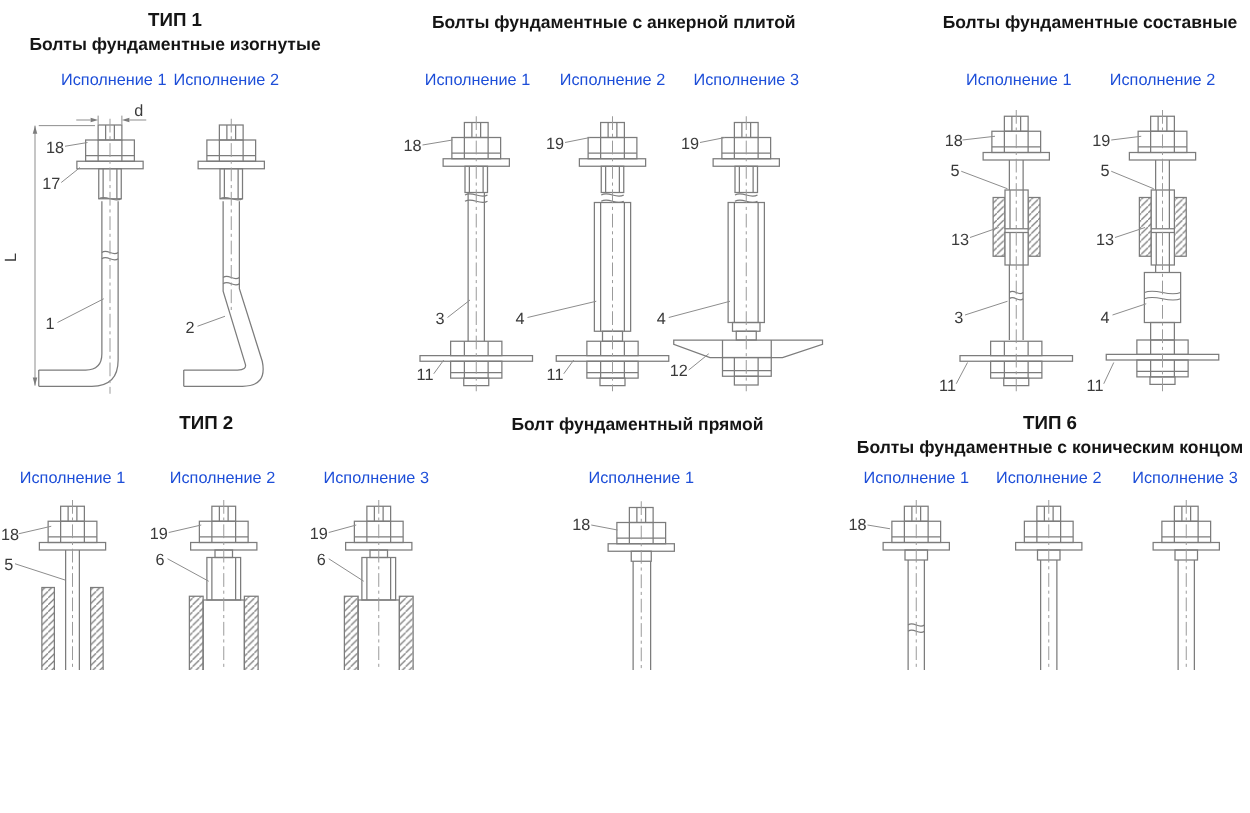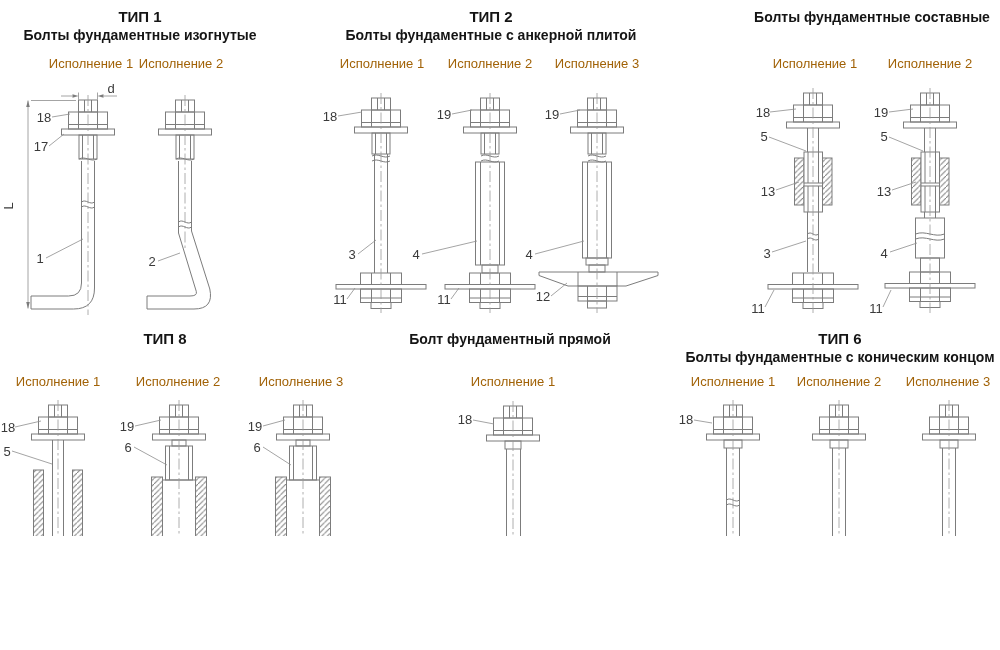--- a/index.html
+++ b/index.html
@@ -3,21 +3,21 @@
 <meta charset="utf-8">
 <style>
   html,body{margin:0;padding:0;background:#ffffff;}
   .canvas{position:relative;width:1000px;height:536px;background:#ffffff;
           font-family:"Liberation Sans",sans-serif;overflow:hidden;}
   .sec{position:absolute;transform:translateX(-50%);text-align:center;
        color:#151515;white-space:nowrap;line-height:1.2;}
   .sec .t{font-size:15px;font-weight:bold;}
   .sec .s{font-size:14px;font-weight:bold;margin-top:1px;}
   .exec{position:absolute;transform:translateX(-50%);font-size:13px;
-        color:#a16207;white-space:nowrap;}
+        color:#1d4ed8;white-space:nowrap;}
   svg{position:absolute;left:0;top:0;}
   svg *{stroke:#7c7c7c;stroke-width:1;fill:none;}
   svg .w{fill:#ffffff;}
   svg .h{fill:url(#hatch);}
   svg .hb{fill:url(#hatch);stroke:none;}
   svg .cl{stroke:#9b9b9b;stroke-width:0.8;stroke-dasharray:11 3 2.5 3;}
   svg .ld{stroke:#8d8d8d;stroke-width:0.8;}
   svg .ar{fill:#7c7c7c;stroke:none;}
   svg text{stroke:none;fill:#3a3a3a;font-size:13px;
            font-family:"Liberation Sans",sans-serif;text-anchor:middle;}
@@ -25,28 +25,27 @@
 </head>
 <body>
 
 <div class="canvas">
 
   <div class="sec" style="left:140px;top:8px">
     <div class="t">ТИП 1</div>
     <div class="s">Болты фундаментные изогнутые</div>
   </div>
   <div class="sec" style="left:491px;top:8px">
-    <div class="t">ТИП 2</div>
     <div class="s">Болты фундаментные с анкерной плитой</div>
   </div>
   <div class="sec" style="left:872px;top:8px">
     <div class="s">Болты фундаментные составные</div>
   </div>
   <div class="sec" style="left:165px;top:330px">
-    <div class="t">ТИП 8</div>
+    <div class="t">ТИП 2</div>
   </div>
   <div class="sec" style="left:510px;top:330px">
     <div class="s">Болт фундаментный прямой</div>
   </div>
   <div class="sec" style="left:840px;top:330px">
     <div class="t">ТИП 6</div>
     <div class="s">Болты фундаментные с коническим концом</div>
   </div>
 
   <div class="exec" style="left:91px;top:56px">Исполнение 1</div>

